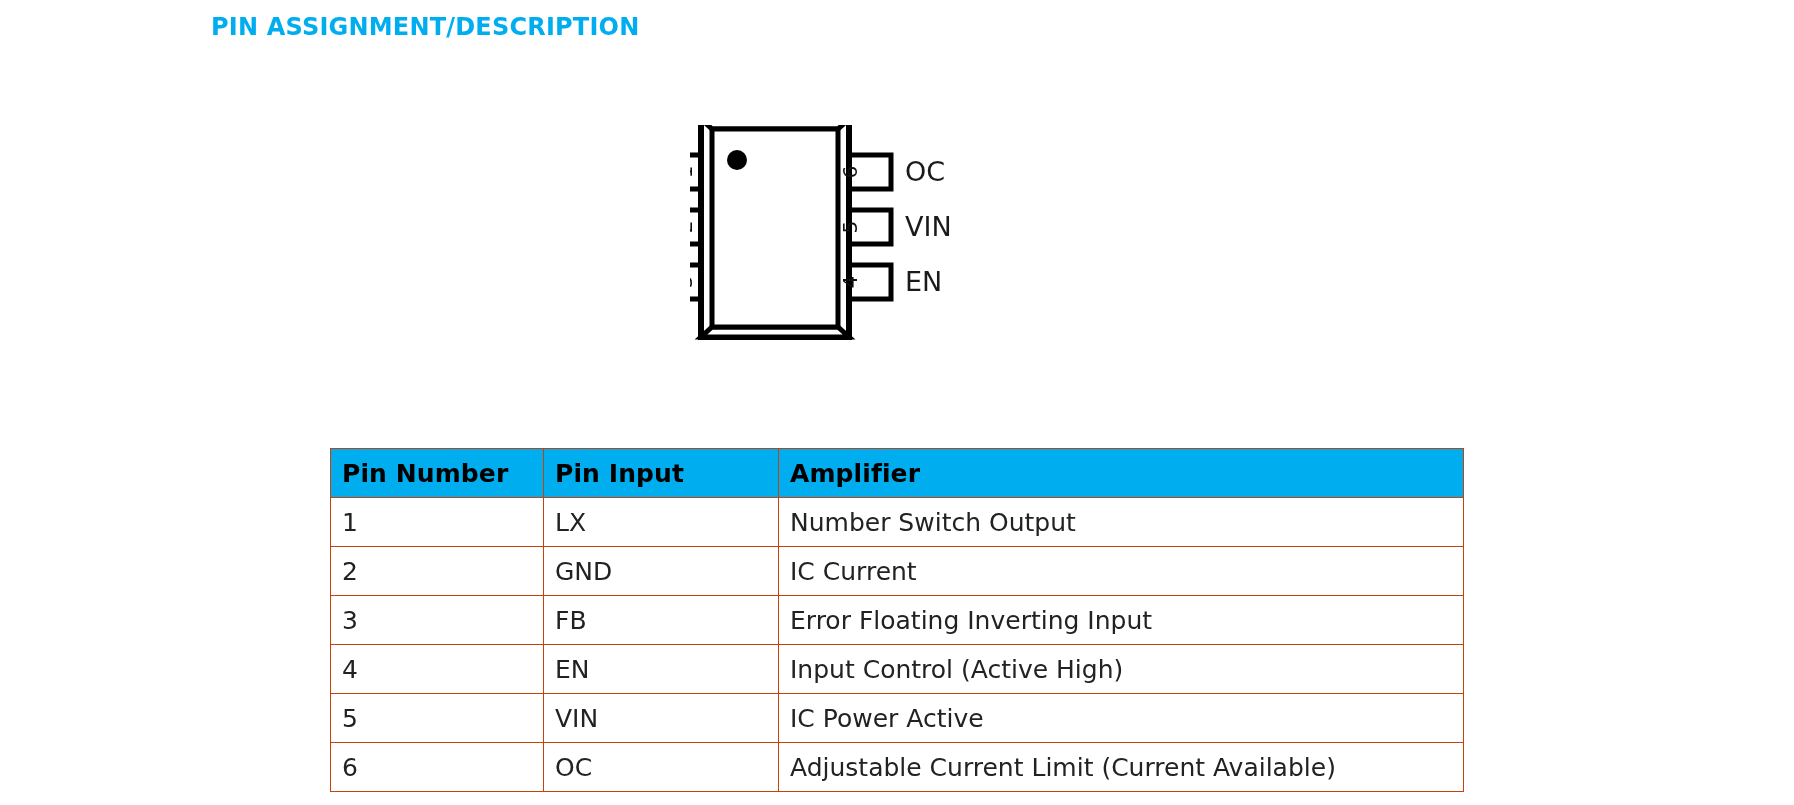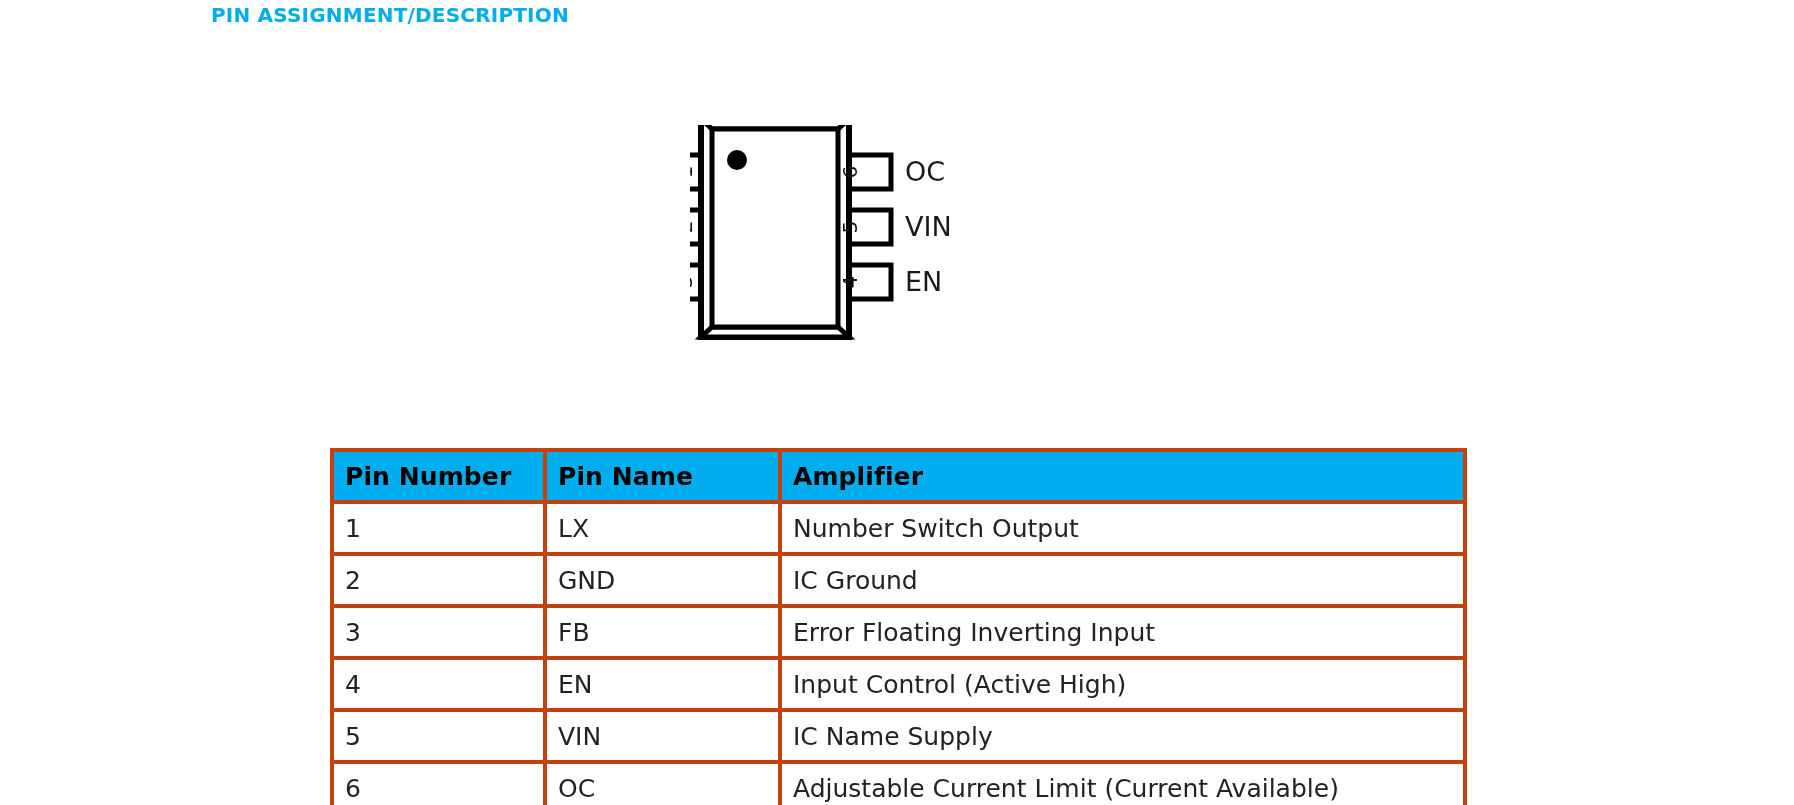--- a/index.html
+++ b/index.html
@@ -13,22 +13,22 @@
     position: relative;
     overflow: hidden;
     font-family: "DejaVu Sans", "Liberation Sans", sans-serif;
     -webkit-font-smoothing: antialiased;
   }
 
   
   #section-title {
     position: absolute;
     left: 211px;
-    top: 3px;
-    font-size: 20px;
+    top: 13px;
+    font-size: 24px;
     font-weight: bold;
     letter-spacing: 0.2px;
     color: #00AEEF;
     white-space: nowrap;
   }
 
   
   #package-diagram {
     position: absolute;
     left: 690px;
@@ -56,21 +56,21 @@
     top: 448px;
     width: 1133px;
     border-collapse: collapse;
     table-layout: fixed;
   }
   #pin-table col.c-num  { width: 213px; }
   #pin-table col.c-name { width: 235px; }
   #pin-table col.c-func { width: 685px; }
 
   #pin-table th, #pin-table td {
-    border: 4px solid #c2410c;
+    border: 1px solid #c2410c;
     padding: 0 11px;
     text-align: left;
     vertical-align: middle;
     font-size: 25px;
     line-height: 1;
   }
   #pin-table thead th {
     background: #00AEEF;
     color: #000000;
     font-weight: bold;
@@ -132,49 +132,49 @@
 
 <table id="pin-table">
   <colgroup>
     <col class="c-num">
       <col class="c-name">
       <col class="c-func">
   </colgroup>
   <thead>
     <tr>
       <th>Pin Number</th>
-      <th>Pin Name</th>
+      <th>Pin Input</th>
       <th>Amplifier</th>
     </tr>
   </thead>
   <tbody>
     <tr>
       <td>1</td>
       <td>LX</td>
       <td>Number Switch Output</td>
     </tr>
     <tr>
       <td>2</td>
       <td>GND</td>
-      <td>IC Ground</td>
+      <td>IC Current</td>
     </tr>
     <tr>
       <td>3</td>
       <td>FB</td>
       <td>Error Floating Inverting Input</td>
     </tr>
     <tr>
       <td>4</td>
       <td>EN</td>
       <td>Input Control (Active High)</td>
     </tr>
     <tr>
       <td>5</td>
       <td>VIN</td>
-      <td>IC Name Supply</td>
+      <td>IC Power Active</td>
     </tr>
     <tr>
       <td>6</td>
       <td>OC</td>
       <td>Adjustable Current Limit (Current Available)</td>
     </tr>
   </tbody>
 </table>
 
 </body></html>

